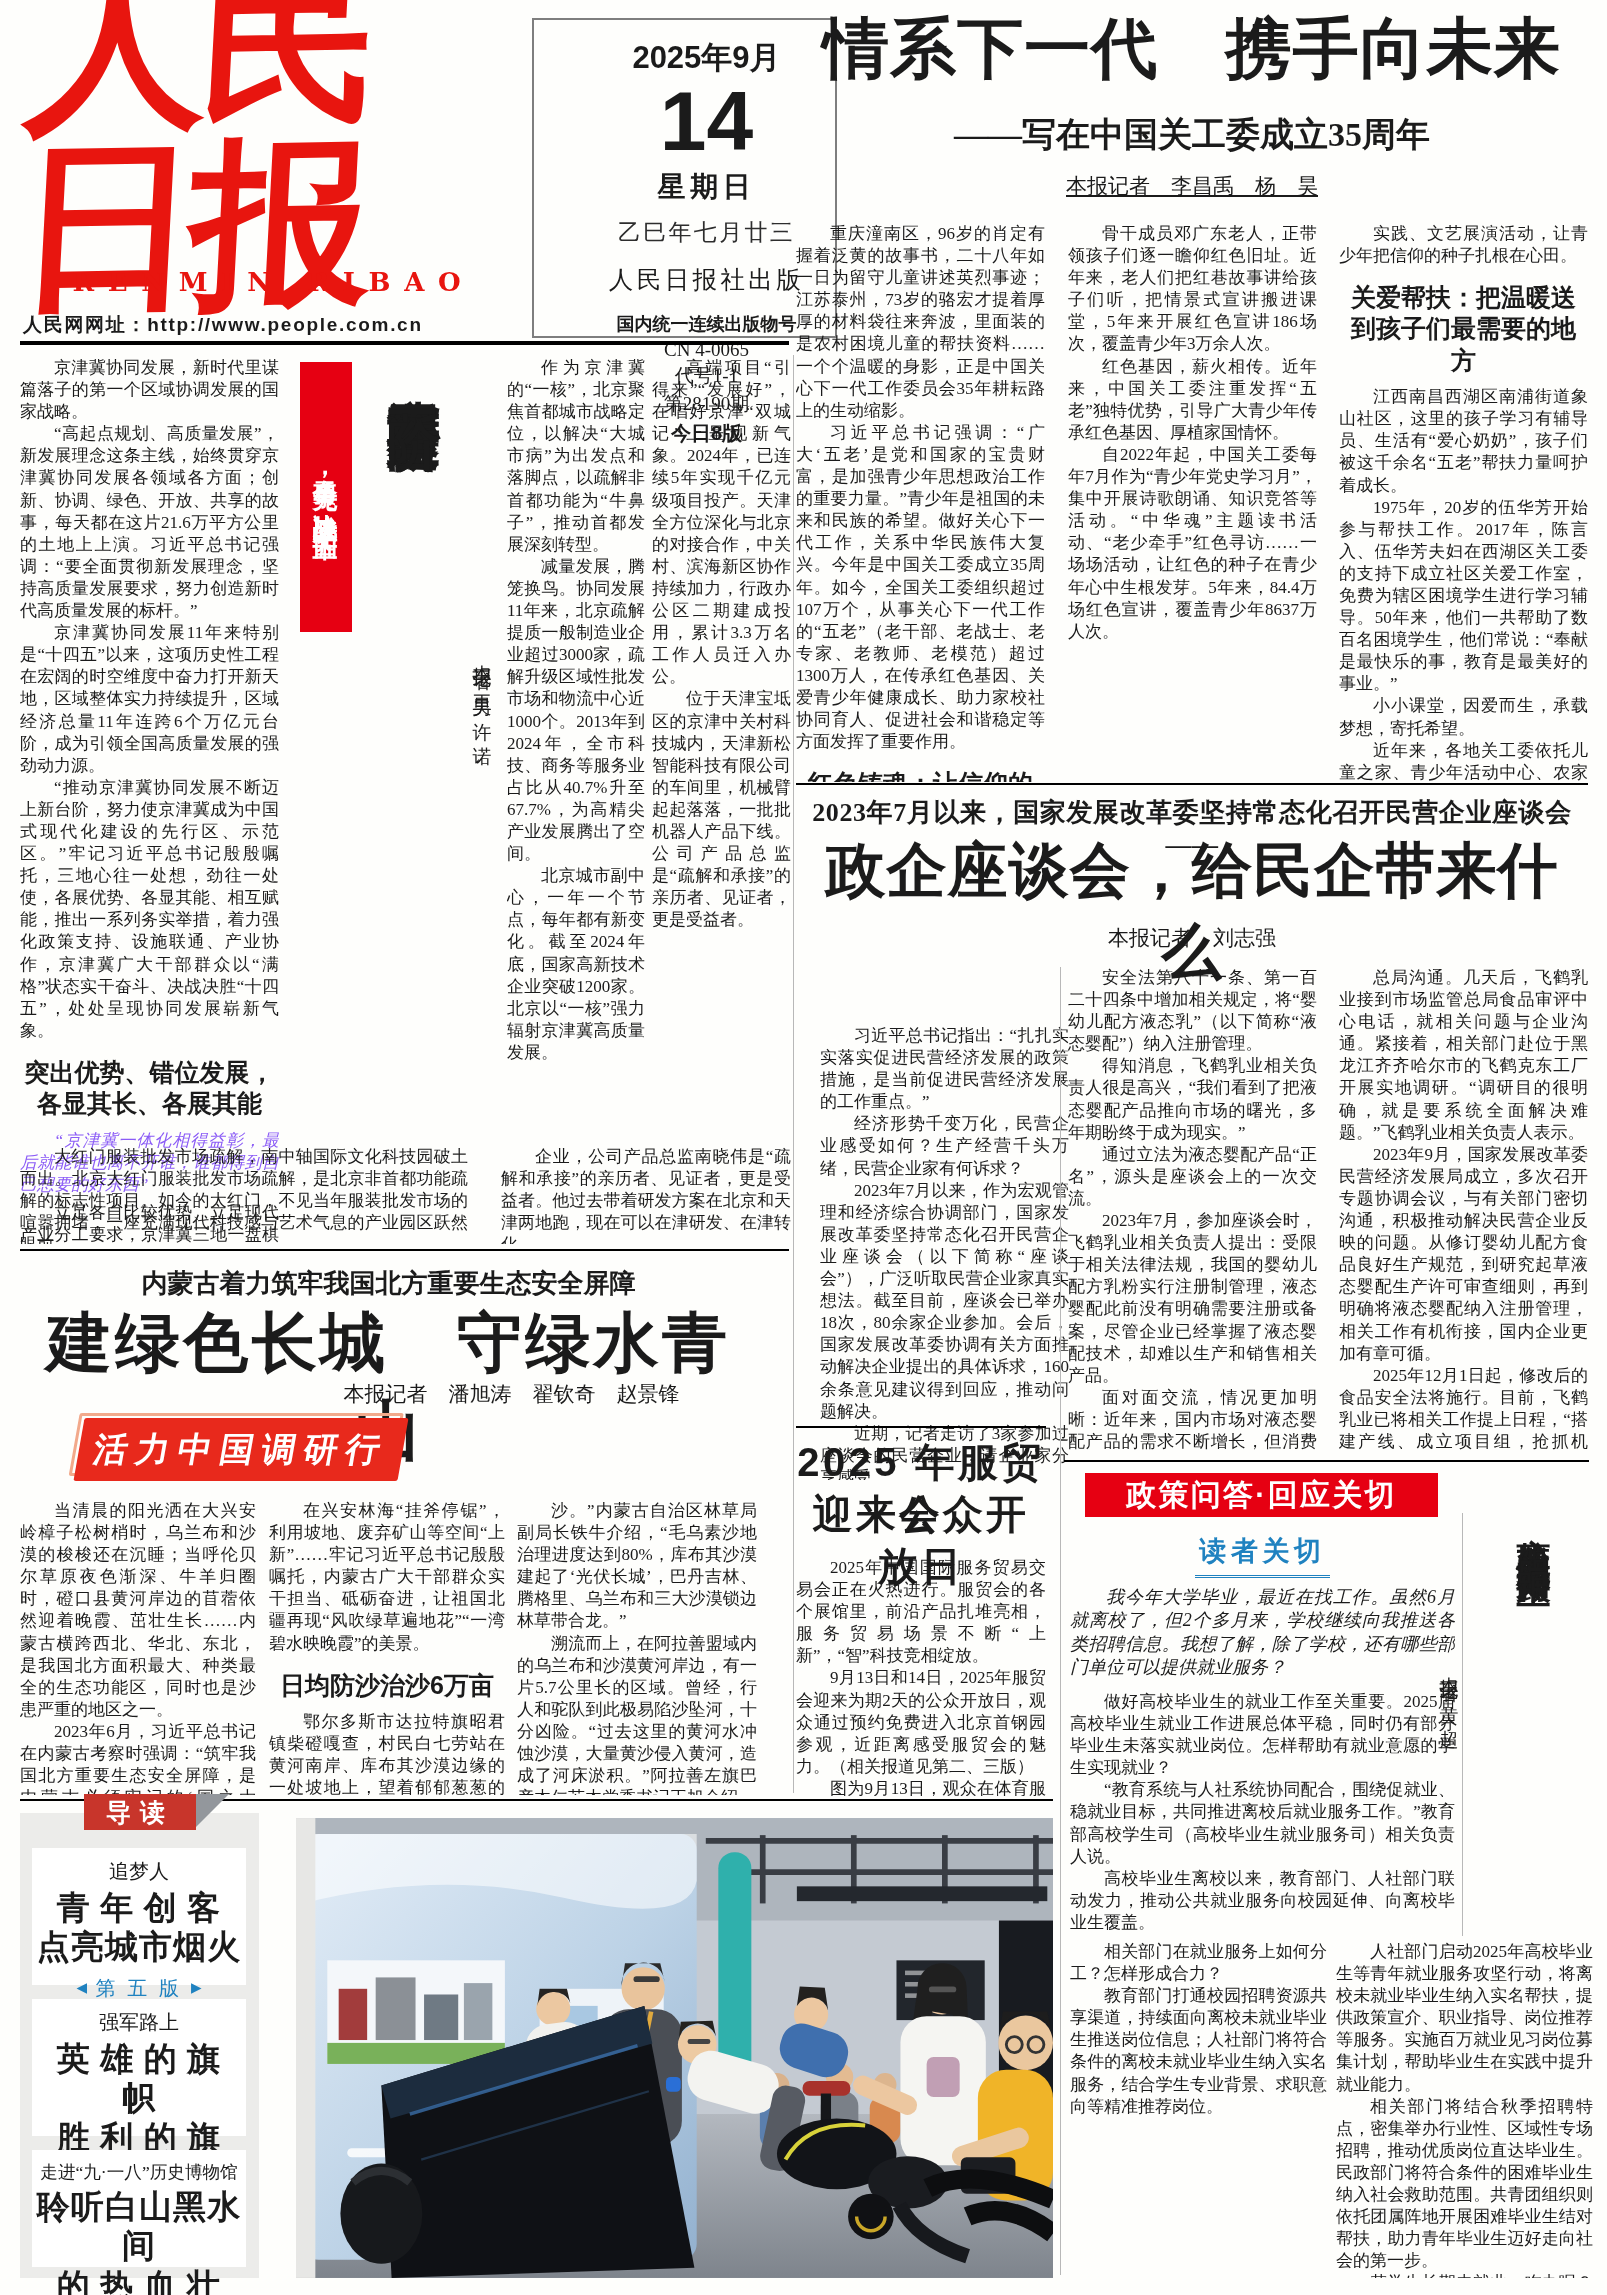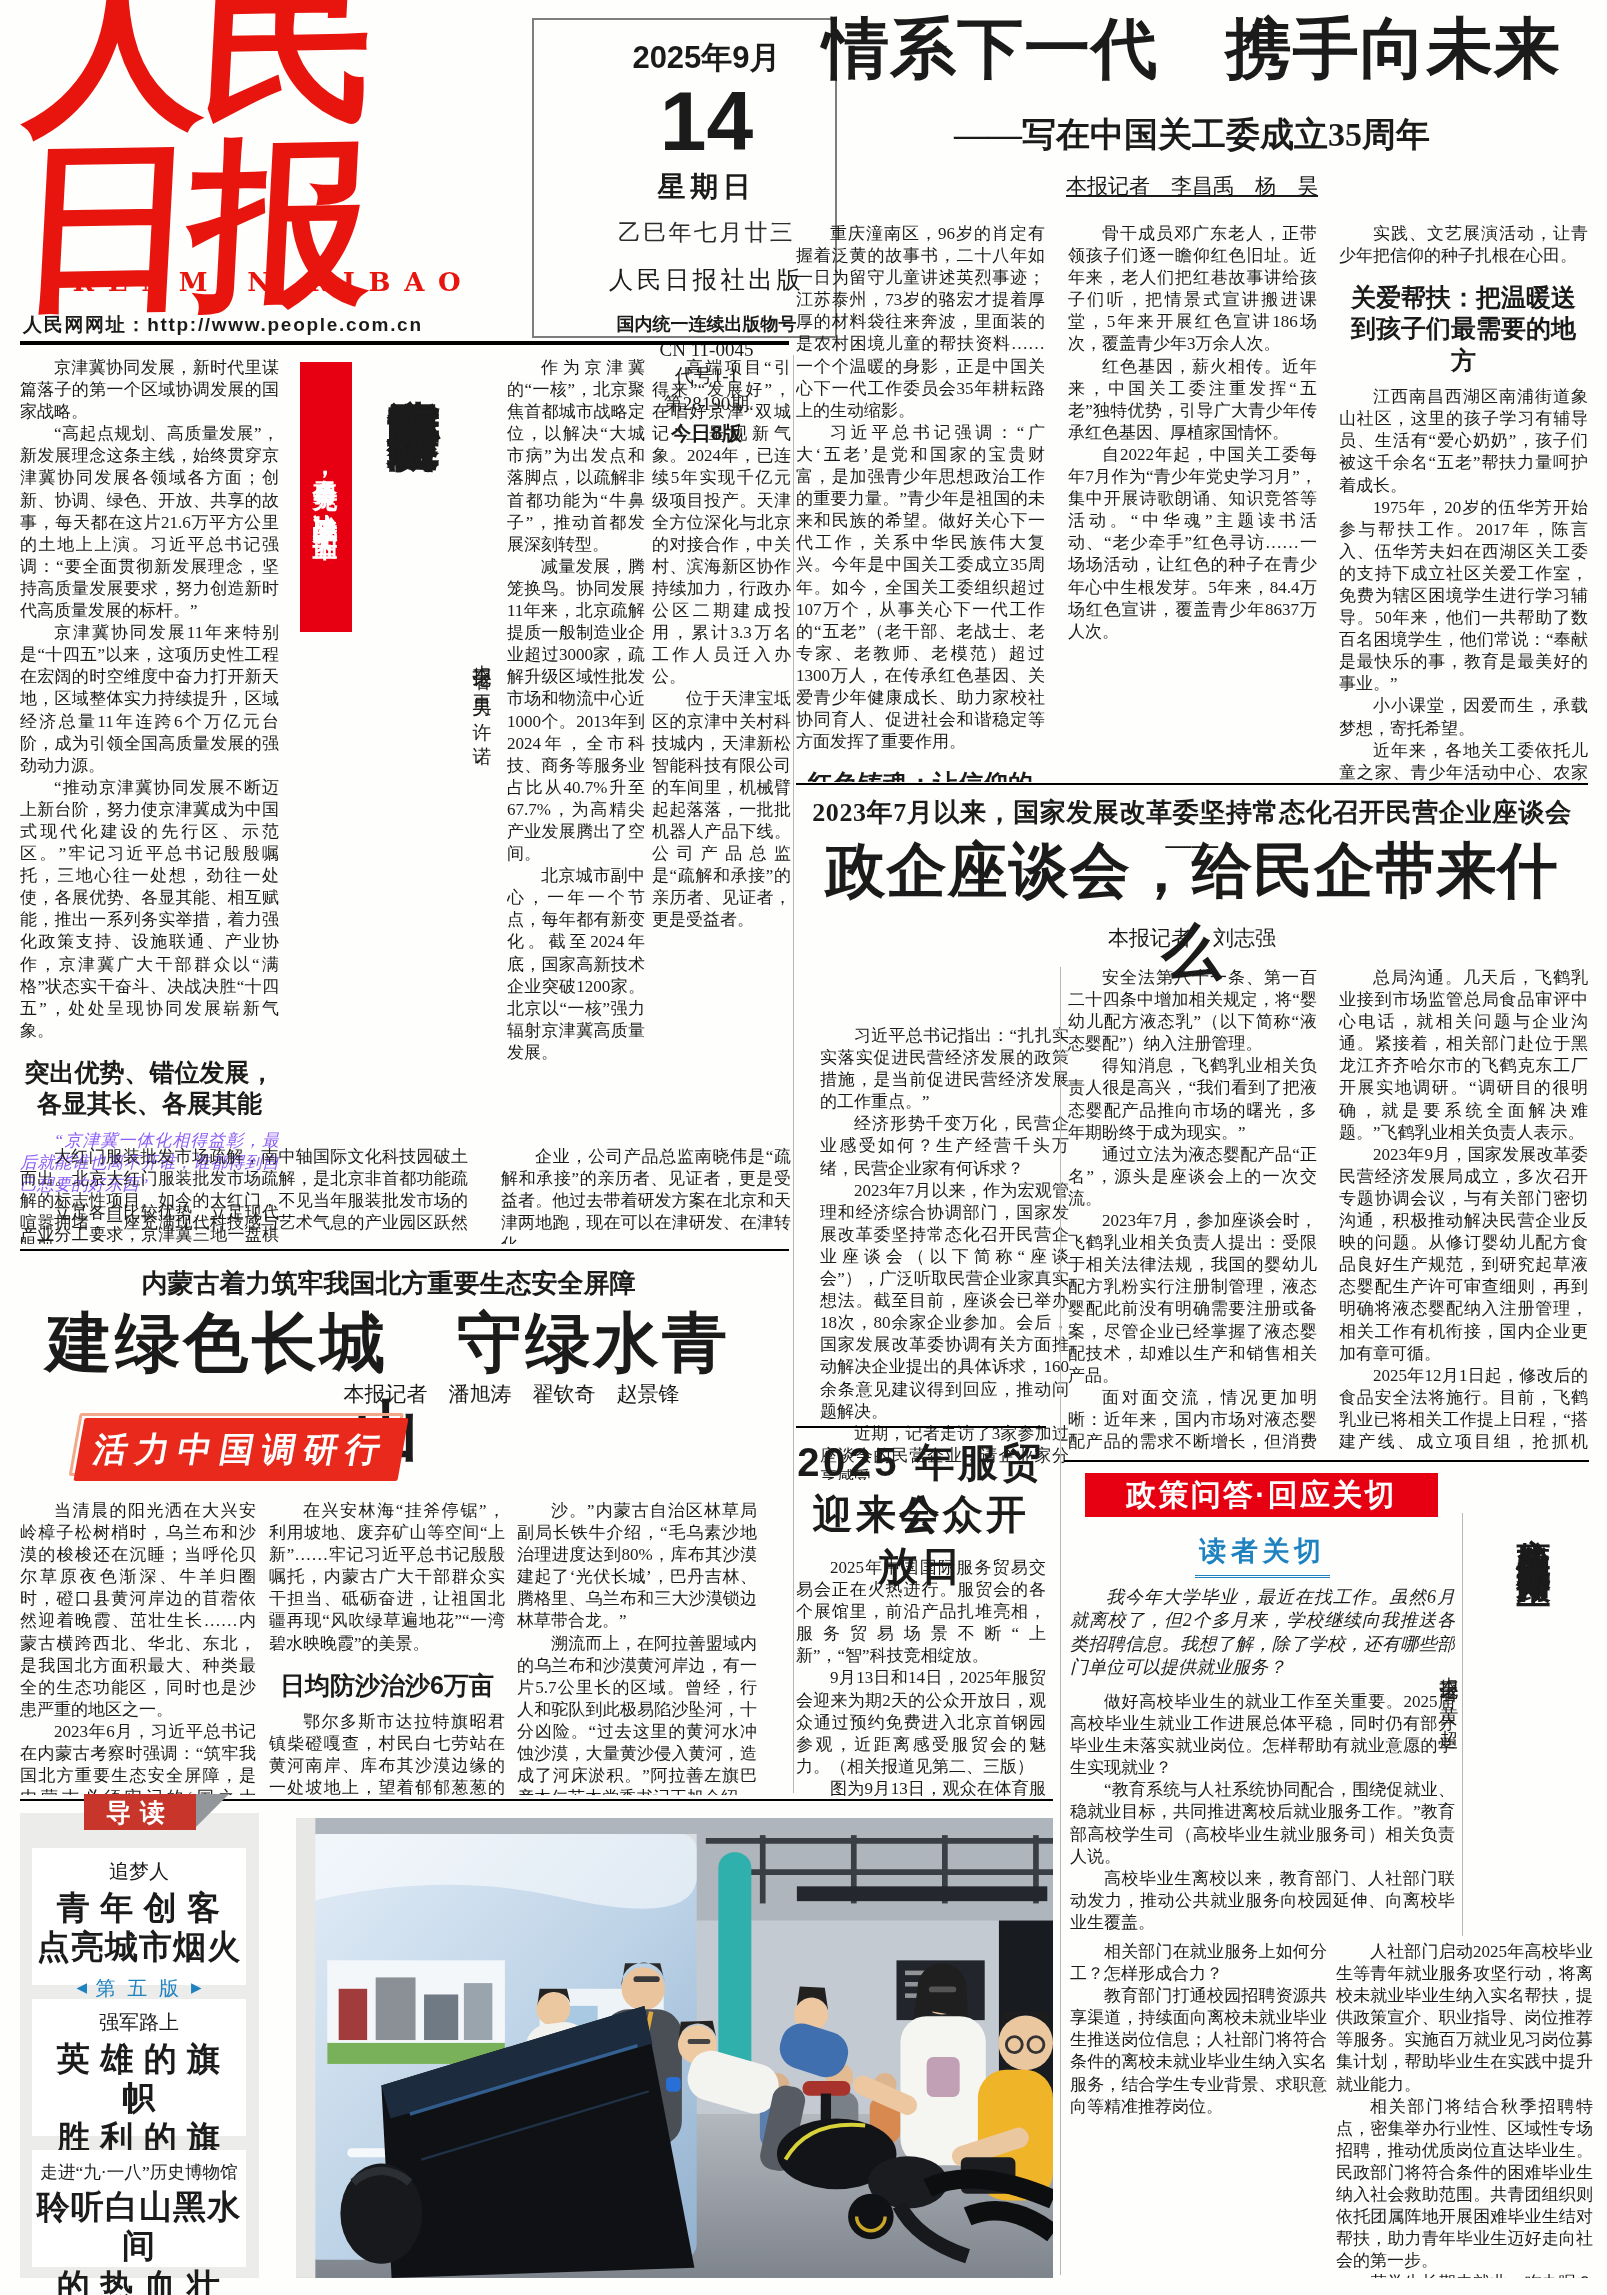--- a/index.html
+++ b/index.html
@@ -98,21 +98,21 @@
   <div class="abs rr">RENMIN RIBAO</div>
   <div class="abs site">人民网网址：http://www.people.com.cn</div>
 
   <div class="abs datebox">
     <div class="db-month">2025年9月</div>
     <div class="db-day">14</div>
     <div class="db-week">星期日</div>
     <div class="db-lunar">乙巳年七月廿三</div>
     <div class="db-pub">人民日报社出版</div>
     <div class="db-issn">国内统一连续出版物号</div>
-    <div class="db-small">CN 11-0045</div>
+    <div class="db-small">CN 4-0065</div>
     <div class="db-small">代号1-1</div>
     <div class="db-small">第28190期</div>
     <div class="db-pages">今日8版</div>
   </div>
 
   <div class="abs hrule" style="left:20px;top:341px;width:769px;height:4px;"></div>
 
   <div class="abs ctr a1-title">情系下一代　携手向未来</div>
   <div class="abs ctr a1-sub">——写在中国关工委成立35周年</div>
   <div class="abs ctr a1-by">本报记者　李昌禹　杨　昊</div>

